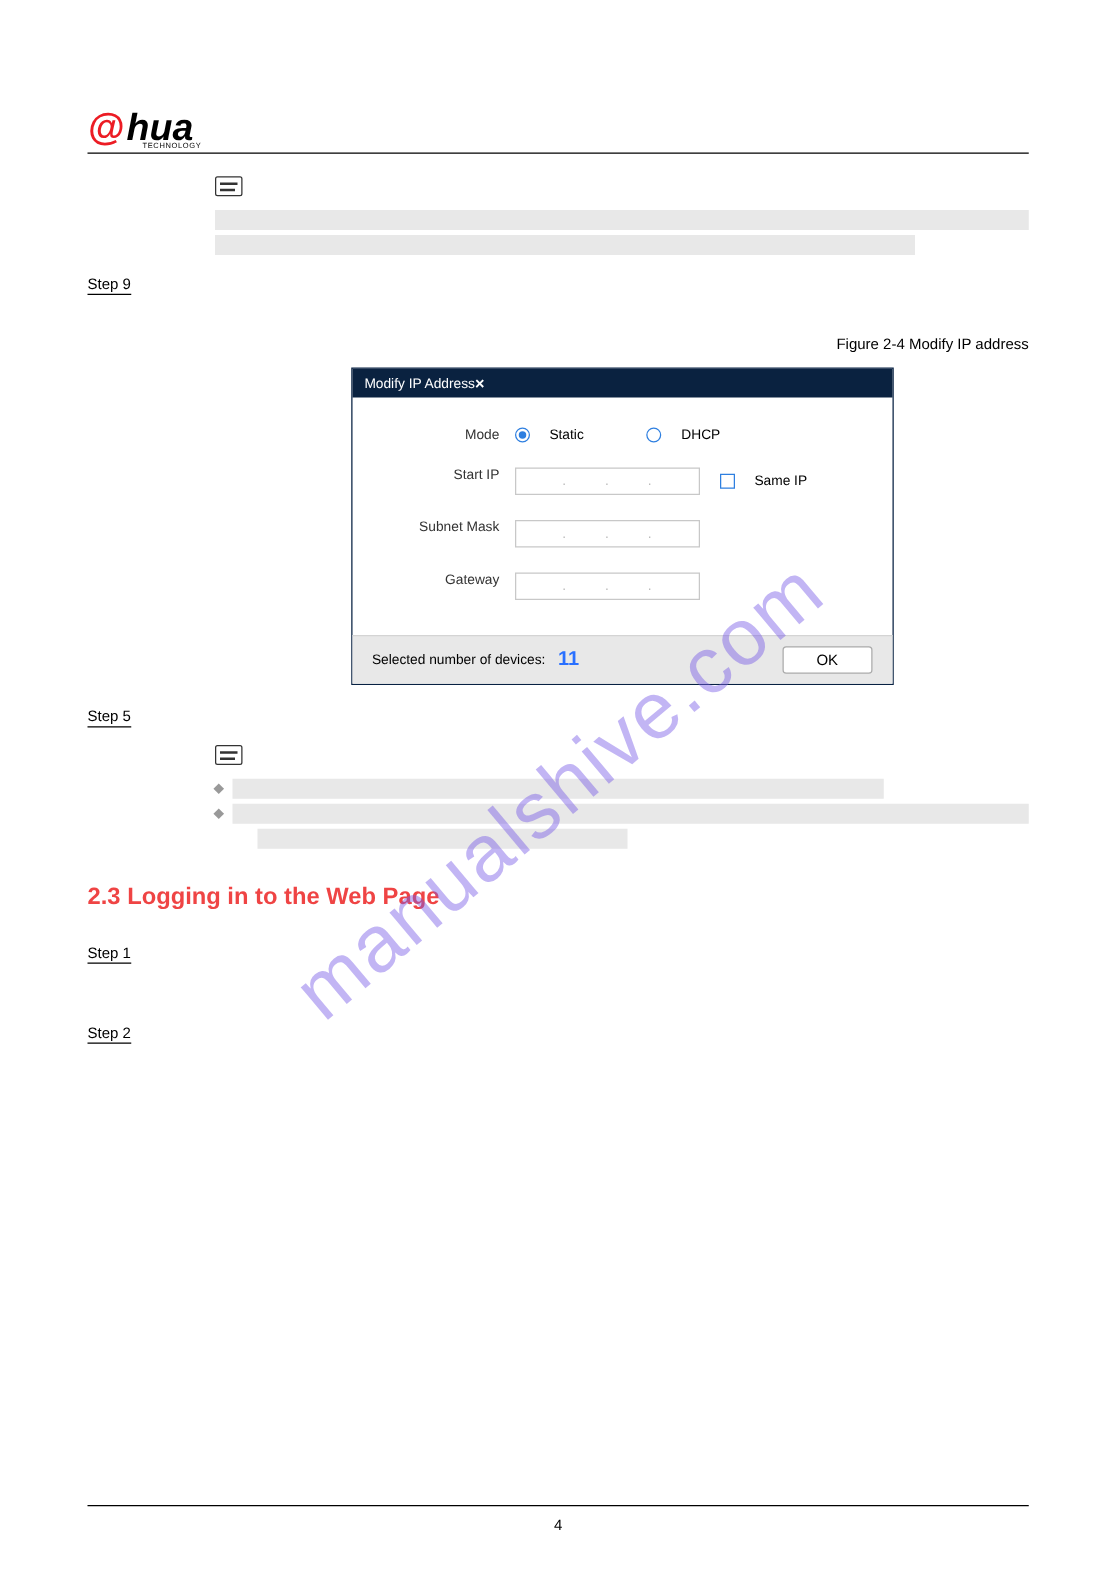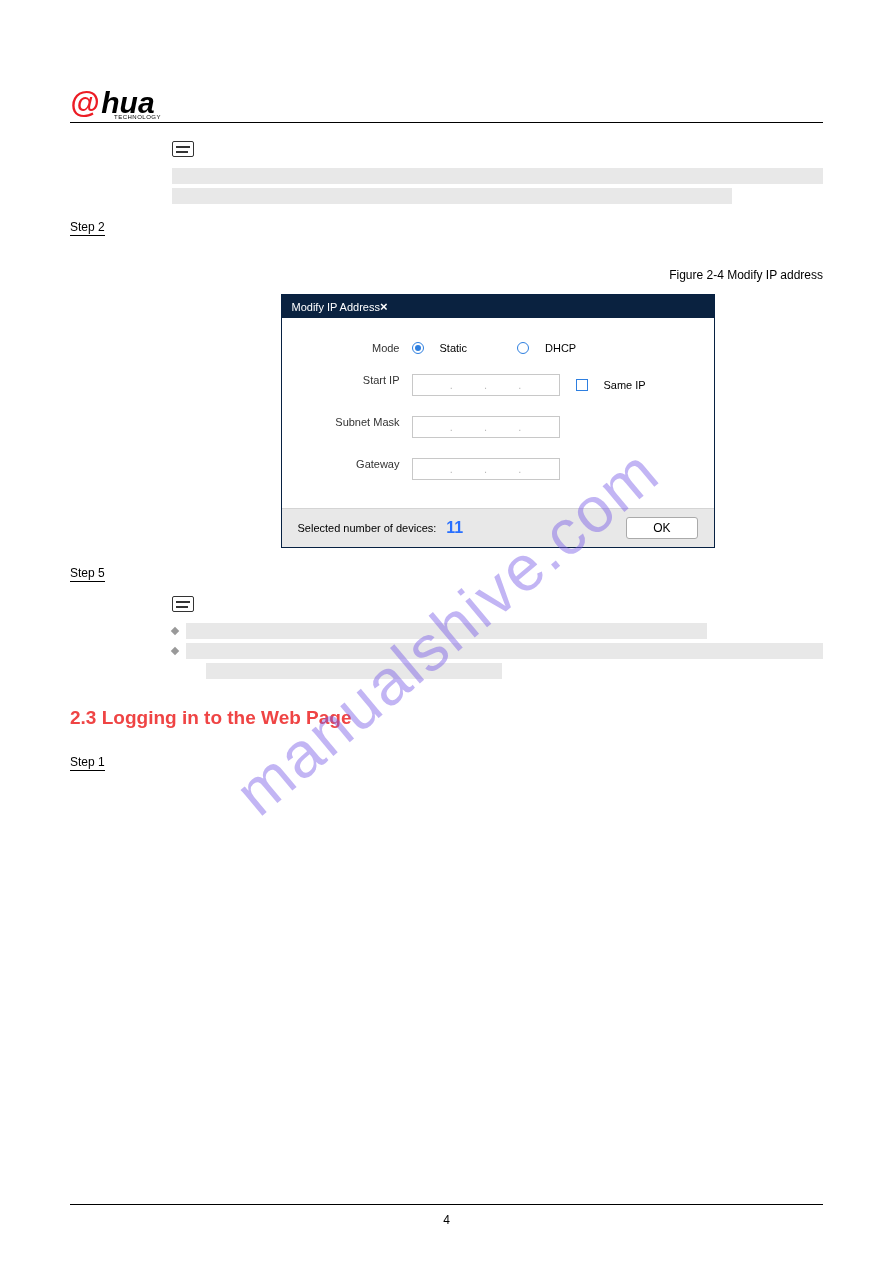--- a/index.html
+++ b/index.html
@@ -207,21 +207,21 @@
     <span class="logo-sub">TECHNOLOGY</span>
   </div>
 
   <div class="content">
 
     <span class="note-icon"></span>
     <div class="redacted"></div>
     <div class="redacted short"></div>
 
     <div class="step-block">
-      <span class="step-underline"><span>Step 2</span></span>
+      <span class="step-underline"><span>Step 9</span></span>
     </div>
 
     <div style="text-align:right; margin-top:24px;">Figure 2-4 Modify IP address</div>
 
     <div class="figure-wrap">
       <div class="dialog">
         <div class="dialog-title">
           <span>Modify IP Address</span>
           <span class="dialog-close">×</span>
         </div>
@@ -305,20 +305,23 @@
 
     <div class="section-heading section-heading-l">
       <span>2.3</span>
       <span>Logging in to the Web Page</span>
     </div>
 
     <div class="step-block">
       <span class="step-underline"><span>Step 1</span></span>
     </div>
     <div style="height:28px;"></div>
+    <div class="step-block">
+      <span class="step-underline"><span>Step 2</span></span>
+    </div>
 
   </div>
 
   <div class="watermark">manualshive.com</div>
 
   <div class="footer">
     <span>4</span>
   </div>
 </div>
 

